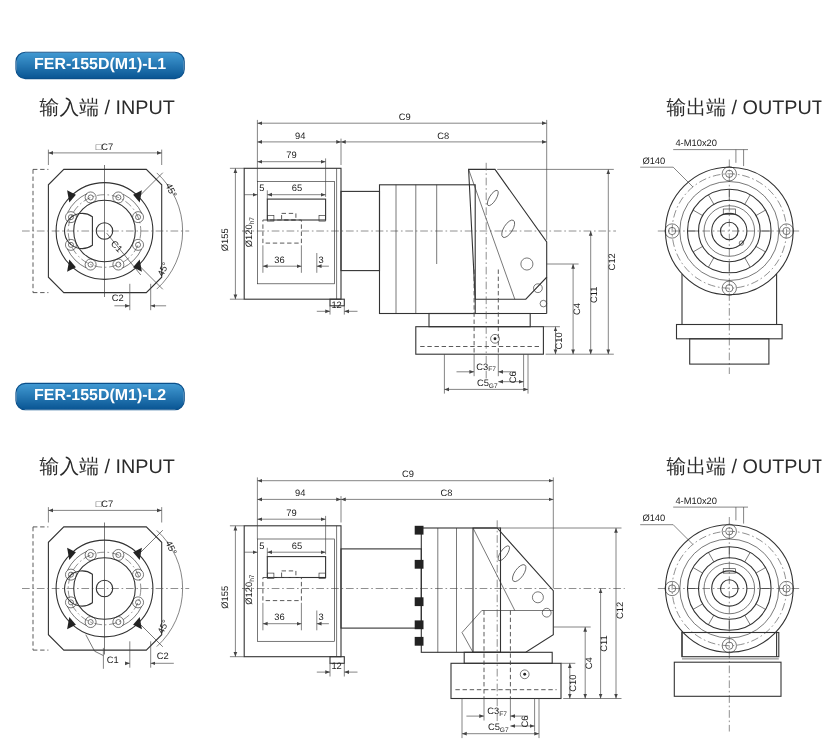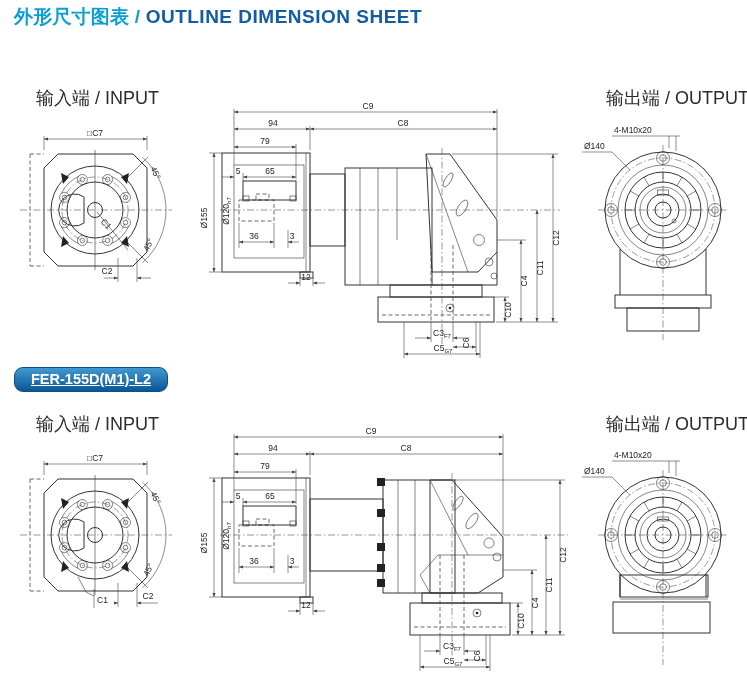--- a/index.html
+++ b/index.html
@@ -20,25 +20,22 @@
   .dim{stroke:#444;stroke-width:0.6;fill:none;}
   .cl{stroke:#555;stroke-width:0.6;fill:none;stroke-dasharray:7 2.5 1.5 2.5;}
   .hid{stroke:#444;stroke-width:0.8;fill:none;stroke-dasharray:4 2.5;}
   .fillb{fill:#222;stroke:none;}
 </style>
 </head>
 <body>
 
 <div id="page">
 
-  <div class="title">
-    <span class="zh">外形尺寸图表 /</span>
-    <span class="en">OUTLINE DIMENSION SHEET</span>
-  </div>
-
+
+  <div class="badge" style="top:47px;">FER-155D(M1)-L1</div>
   <div class="viewlabel" style="left:36px;top:86px;">输入端 / INPUT</div>
   <div class="viewlabel" style="left:606px;top:86px;">输出端 / OUTPUT</div>
 
   <svg style="top:100px;" width="747" height="258" viewBox="0 0 747 258">
     <defs>
       <marker id="arA" viewBox="0 0 10 10" refX="9" refY="5" markerWidth="8" markerHeight="8" orient="auto-start-reverse">
         <path d="M0,1.5 L9,5 L0,8.5 z" fill="#444"></path>
       </marker>
     </defs>
 
@@ -242,21 +239,21 @@
       <text x="614" y="33">4-M10x20</text>
       <line class="dim" x1="612" y1="36" x2="680" y2="36"></line>
       <line class="dim" x1="669" y1="36" x2="669" y2="48"></line>
       <line class="dim" x1="676" y1="36" x2="676" y2="51"></line>
       <text x="584" y="49">Ø140</text>
       <line class="dim" x1="582" y1="52" x2="612" y2="52"></line>
       <line class="dim" x1="612" y1="52" x2="630" y2="70"></line>
     </g>
   </svg>
 
-  <div class="badge" style="top:367px;text-decoration:underline;">FER-155D(M1)-L2</div>
+  <div class="badge" style="top:348px;">FER-155D(M1)-L2</div>
   <div class="viewlabel" style="left:36px;top:412px;">输入端 / INPUT</div>
   <div class="viewlabel" style="left:606px;top:412px;">输出端 / OUTPUT</div>
 
   <svg style="top:425px;" width="747" height="259" viewBox="0 0 747 259">
     <defs>
       <marker id="arB" viewBox="0 0 10 10" refX="9" refY="5" markerWidth="8" markerHeight="8" orient="auto-start-reverse">
         <path d="M0,1.5 L9,5 L0,8.5 z" fill="#444"></path>
       </marker>
     </defs>
 

